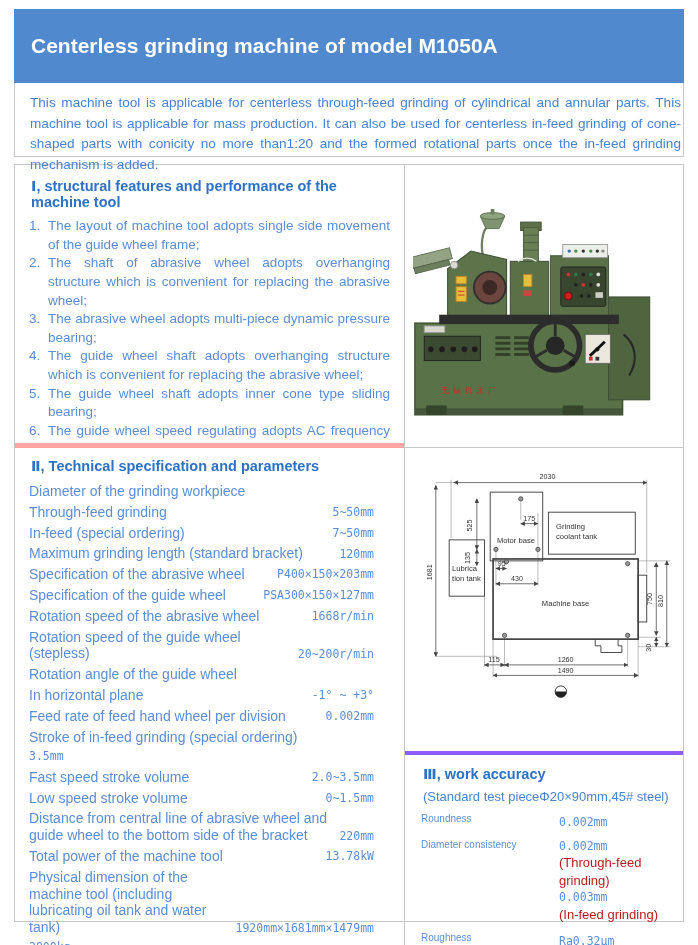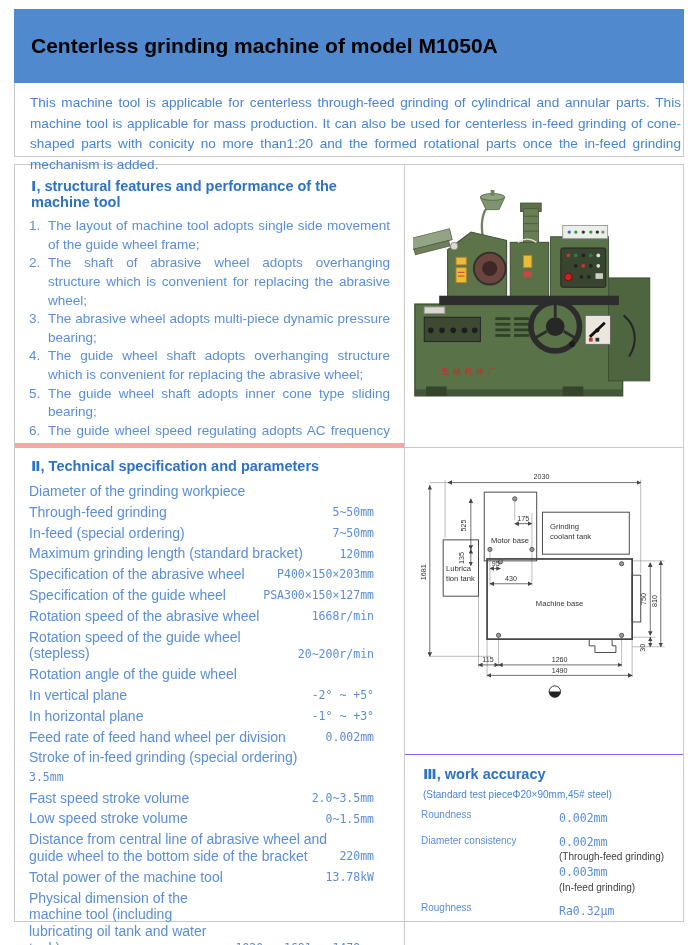--- a/index.html
+++ b/index.html
@@ -1,57 +1,57 @@
 <!DOCTYPE html>
 <html><head>
 <meta charset="utf-8">
 <style>
   html,body{margin:0;padding:0;background:#fff;}
   body{font-family:"Liberation Sans","DejaVu Sans",sans-serif;width:698px;height:945px;position:relative;}
   .page{position:absolute;left:14px;top:9px;width:670px;}
 
   .header-bar{background:#5189cf;height:74px;display:flex;align-items:center;}
-  .header-bar h1{color:#000000;font-size:21px;font-weight:bold;margin:0 0 0 17px;letter-spacing:0;}
+  .header-bar h1{color:#ffffff;font-size:21px;font-weight:bold;margin:0 0 0 17px;letter-spacing:0;}
 
   .intro-box{border:1px solid #c8c8c8;border-top:none;height:74px;box-sizing:border-box;
     padding:10px 2px 0 15px;}
   .intro-box p{margin:0;color:#4884d2;font-size:13.6px;line-height:1.52;text-align:justify;}
 
   .main{margin-top:7px;border:1px solid #c8c8c8;height:758px;display:grid;
     grid-template-columns:390px 1fr;box-sizing:border-box;}
   .col-left{border-right:1px solid #c8c8c8;display:flex;flex-direction:column;min-width:0;}
   .col-right{display:flex;flex-direction:column;min-width:0;}
 
   .cell-sect1{height:283px;border-bottom:5px solid #fca5a5;box-sizing:border-box;padding:13px 14px 0 14px;overflow:hidden;}
   .cell-sect2{flex:1;box-sizing:border-box;padding:10px 14px 0 14px;overflow:hidden;}
   .cell-photo{height:283px;border-bottom:1px solid #c8c8c8;box-sizing:border-box;
-    display:flex;align-items:center;justify-content:center;overflow:hidden;}
-  .cell-diagram{height:307px;border-bottom:1px solid #8b5cf6;box-sizing:border-box;
-    padding:6px 0 0 0;text-align:left;overflow:hidden;}
+    display:flex;align-items:flex-end;justify-content:center;overflow:hidden;}
+  .cell-diagram{height:307px;border-bottom:4px solid #8b5cf6;box-sizing:border-box;
+    padding:6px 0 0 0;text-align:right;overflow:hidden;}
   .cell-acc{flex:1;box-sizing:border-box;padding:11px 12px 0 16px;overflow:hidden;}
 
   .sect-heading{color:#2e72c4;font-weight:bold;font-size:14.5px;margin:0 0 7px 2px;}
   .feature-list{margin:0;}
   .feat-item{display:flex;color:#5a8ed6;font-size:13.5px;line-height:1.38;}
   .feat-num{width:19px;flex:none;}
   .feat-text{flex:1;text-align:justify;}
 
   .spec-row{display:flex;align-items:flex-end;padding:2px 0;}
   .spec-label{flex:1;color:#5a8ed6;font-size:14px;line-height:1.2;padding-right:6px;}
   .spec-value{flex:none;color:#5a8ed6;font-family:"DejaVu Sans Mono",monospace;
     font-size:11.5px;line-height:1.35;padding-right:16px;}
 
   .diagram-caption{color:#3a7ccd;font-size:16.5px;margin-top:2px;}
 
-  .acc-subtitle{color:#4884d2;font-size:10px;margin:2px 0 8px 2px;}
+  .acc-subtitle{color:#4884d2;font-size:13px;margin:2px 0 8px 2px;}
   .acc-row{display:flex;margin-bottom:7px;}
   .acc-label{width:138px;flex:none;color:#5a8ed6;font-size:10px;line-height:1.3;}
   .acc-values{flex:1;}
   .acc-mono{color:#5a8ed6;font-family:"DejaVu Sans Mono",monospace;font-size:11.5px;line-height:1.45;}
-  .acc-note{color:#404040;font-size:10px;line-height:1.35;}
+  .acc-note{color:#b91c1c;font-size:13px;line-height:1.35;}
 
   svg text{font-family:"Liberation Sans","DejaVu Sans",sans-serif;}
   .dim-text{font-size:7.5px;fill:#333;}
   .lbl-text{font-size:8px;fill:#333;}
 </style>
 </head>
 <body>
 
 <div class="page">
 
@@ -129,24 +129,20 @@
               <span class="spec-label">Rotation speed of the abrasive wheel</span>
               <span class="spec-value">1668r/min</span>
             </div>
           <div class="spec-row">
               <span class="spec-label">Rotation speed of the guide wheel (stepless)</span>
               <span class="spec-value">20~200r/min</span>
             </div>
           <div class="spec-row">
               <span class="spec-label">Rotation angle of the guide wheel</span>
               <span class="spec-value"></span>
-            </div>
-          <div class="spec-row">
-              <span class="spec-label">In vertical plane</span>
-              <span class="spec-value">-2° ~ +5°</span>
             </div>
           <div class="spec-row">
               <span class="spec-label">In horizontal plane</span>
               <span class="spec-value">-1° ~ +3°</span>
             </div>
           <div class="spec-row">
               <span class="spec-label">Feed rate of feed hand wheel per division</span>
               <span class="spec-value">0.002mm</span>
             </div>
           <div class="spec-row">

